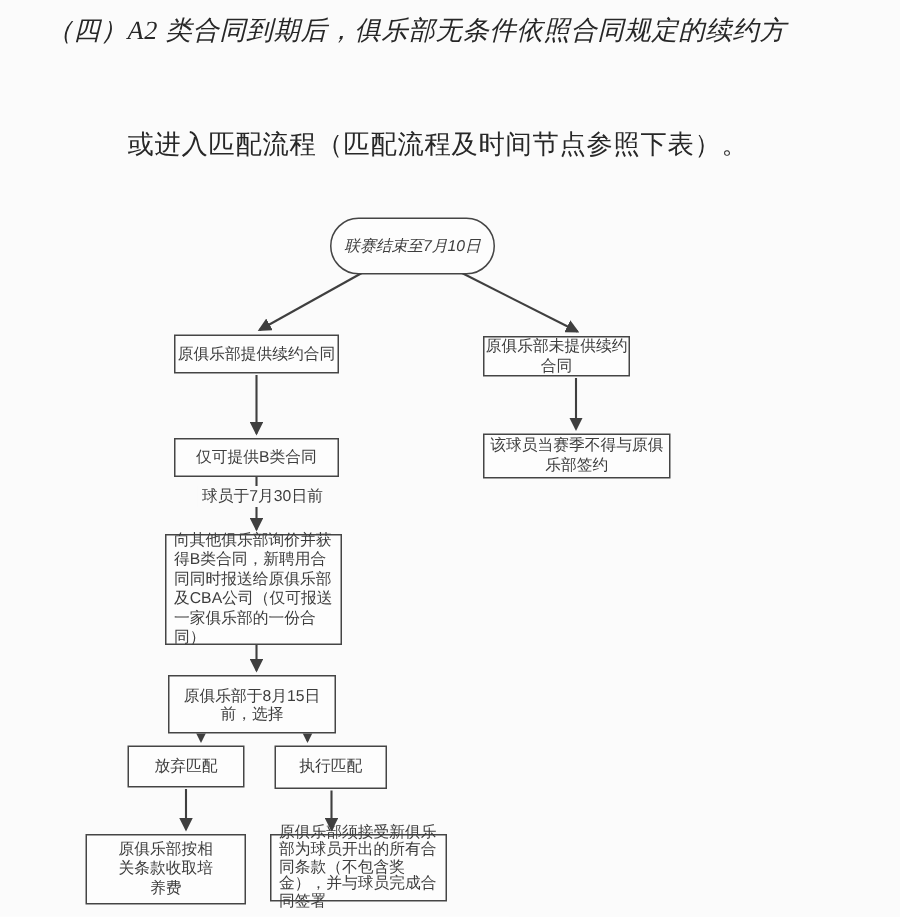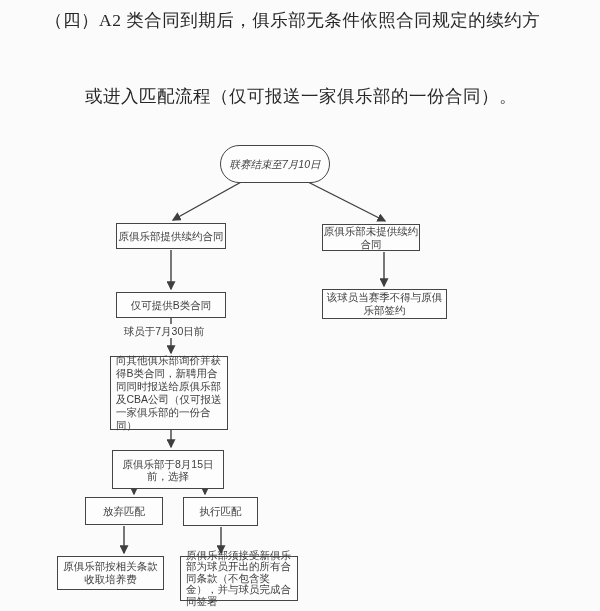--- a/index.html
+++ b/index.html
@@ -22,21 +22,21 @@
   
   .para-line{
     position:absolute;
     font-family:"Liberation Serif","DejaVu Serif",serif;
     font-size:17.5px;
     line-height:22px;
     letter-spacing:0.5px;
     color:var(--paragraph-text);
     white-space:nowrap;
   }
-  .para-line.l1{top:9px;left:45px;}
+  .para-line.l1{top:9px;left:31px;font-style:italic;}
   .para-line.l2{top:47px;left:85px;}
   .para-line.l3{top:85px;left:85px;}
   
   .connectors{position:absolute;top:0;left:0;z-index:1;}
   .connectors line{stroke:var(--connector);stroke-width:1.4;}
   .connectors .head{fill:var(--connector);}
   .node{
     position:absolute;z-index:2;
     box-sizing:border-box;
     background:var(--box-bg);
@@ -61,31 +61,31 @@
   
   .n-start   {left:220px;top:145px;width:110px;height:38px;font-style:italic;}
   .n-offer   {left:116px;top:223px;width:110px;height:26px;}
   .n-nooffer {left:322px;top:224px;width:98px;height:27px;}
   .n-bonly   {left:116px;top:292px;width:110px;height:26px;}
   .n-nosign  {left:322px;top:289px;width:125px;height:22px;padding:14px 3px;}
   .n-inquiry {left:110px;top:356px;width:118px;height:74px;padding:4px 5px;}
   .n-choose  {left:112px;top:450px;width:112px;height:39px;padding:1px 3px;line-height:12px;}
   .n-abandon {left:85px; top:497px;width:78px; height:28px;}
   .n-execute {left:183px;top:497px;width:75px; height:29px;}
-  .n-fee     {left:57px; top:556px;width:107px;height:34px;padding:2px 3px;}
+  .n-fee     {left:57px; top:556px;width:107px;height:47px;padding:2px 19px;}
   .n-accept  {left:180px;top:556px;width:118px;height:45px;padding:2px 5px;line-height:11.5px;}
-  .lbl-deadline{left:164px;top:324px;}
+  .lbl-deadline{left:175px;top:324px;}
 </style>
 </head>
 <body>
 
 <div class="page">
 
   <div class="para-line l1">（四）A2 类合同到期后，俱乐部无条件依照合同规定的续约方</div>
-  <div class="para-line l3">或进入匹配流程（仅可报送一家俱乐部的一份合同）。</div>
+  <div class="para-line l3">或进入匹配流程（匹配流程及时间节点参照下表）。</div>
 
   <svg class="connectors" width="600" height="611" viewBox="0 0 600 611">
     <defs>
       <marker id="arrow" viewBox="0 0 10 10" refX="8.5" refY="5" markerWidth="9" markerHeight="9" markerUnits="userSpaceOnUse" orient="auto">
         <path class="head" d="M0,0 L10,5 L0,10 Z"></path>
       </marker>
     </defs>
     <line x1="243" y1="181" x2="173" y2="220" marker-end="url(#arrow)"></line>
     <line x1="306" y1="181" x2="385" y2="221" marker-end="url(#arrow)"></line>
     <line x1="171" y1="250" x2="171" y2="289" marker-end="url(#arrow)"></line>

